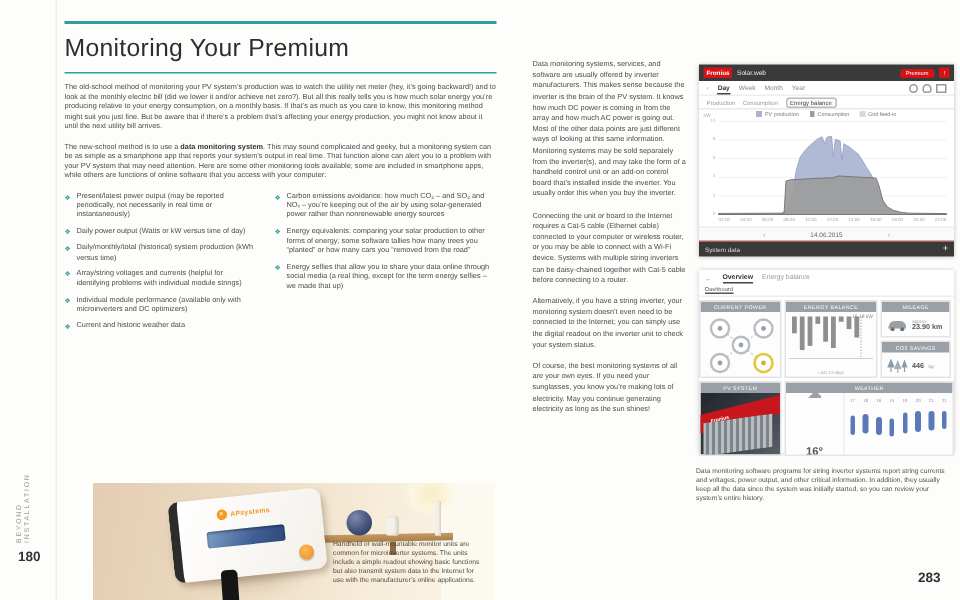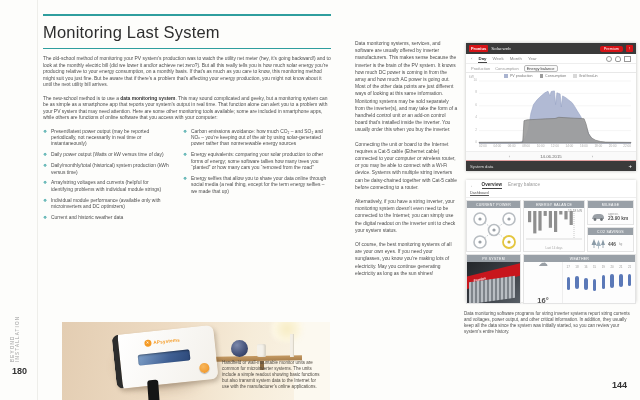--- a/index.html
+++ b/index.html
@@ -131,25 +131,25 @@
   .fpill{width:3.5px;border-radius:2px;background:#5b79b8;display:block;}
   .scap2{position:absolute;left:464px;top:311px;width:172px;margin:0;font-size:4.5px;line-height:5.9px;color:#4f4f4f;}
 </style>
 </head>
 <body>
 
 <div class="sheet">
   <div class="edge-line"></div>
   <div class="side-label">Beyond Installation</div>
   <div class="pageno left">180</div>
-  <div class="pageno right">144</div>
+  <div class="pageno right">283</div>
 
   <div class="lcol">
     <div class="rule-top"></div>
-    <h1 class="title">Monitoring Last System</h1>
+    <h1 class="title">Monitoring Your Premium</h1>
     <p class="body">The old-school method of monitoring your PV system’s production was to watch the utility net meter (hey, it’s going backward!) and to look at the monthly electric bill (did we lower it and/or achieve net zero?). But all this really tells you is how much solar energy you’re producing relative to your energy consumption, on a monthly basis. If that’s as much as you care to know, this monitoring method might suit you just fine. But be aware that if there’s a problem that’s affecting your energy production, you might not know about it until the next utility bill arrives.</p>
     <p class="body"><span>The new-school method is to use a </span><b>data monitoring system</b><span>. This may sound complicated and geeky, but a monitoring system can be as simple as a smartphone app that reports your system’s output in real time. That function alone can alert you to a problem with your PV system that may need attention. Here are some other monitoring tools available; some are included in smartphone apps, while others are functions of online software that you access with your computer:</span></p>
     <div class="cols">
       <ul class="blist c1">
           <li class="bi">Present/latest power output (may be reported periodically, not necessarily in real time or instantaneously)</li>
           <li class="bi">Daily power output (Watts or kW versus time of day)</li>
           <li class="bi">Daily/monthly/total (historical) system production (kWh versus time)</li>
           <li class="bi">Array/string voltages and currents (helpful for identifying problems with individual module strings)</li>
           <li class="bi">Individual module performance (available only with microinverters and DC optimizers)</li>
           <li class="bi">Current and historic weather data</li>

